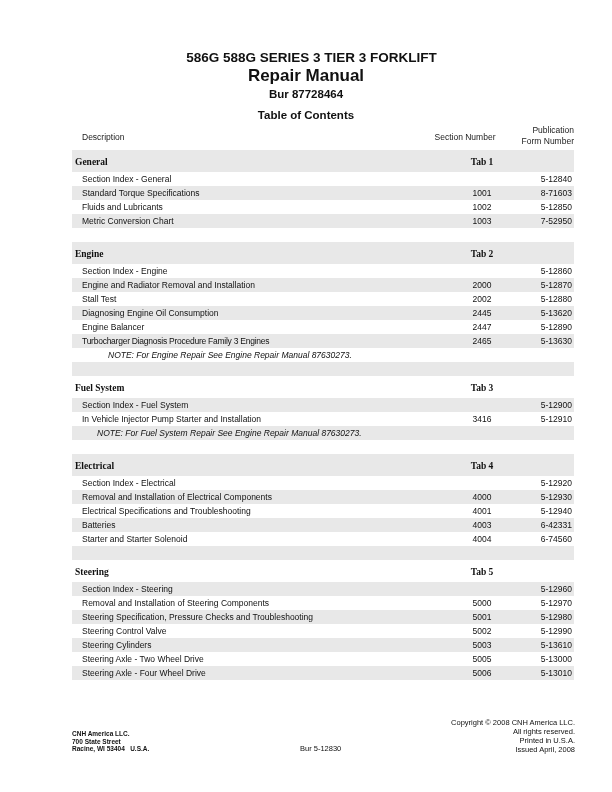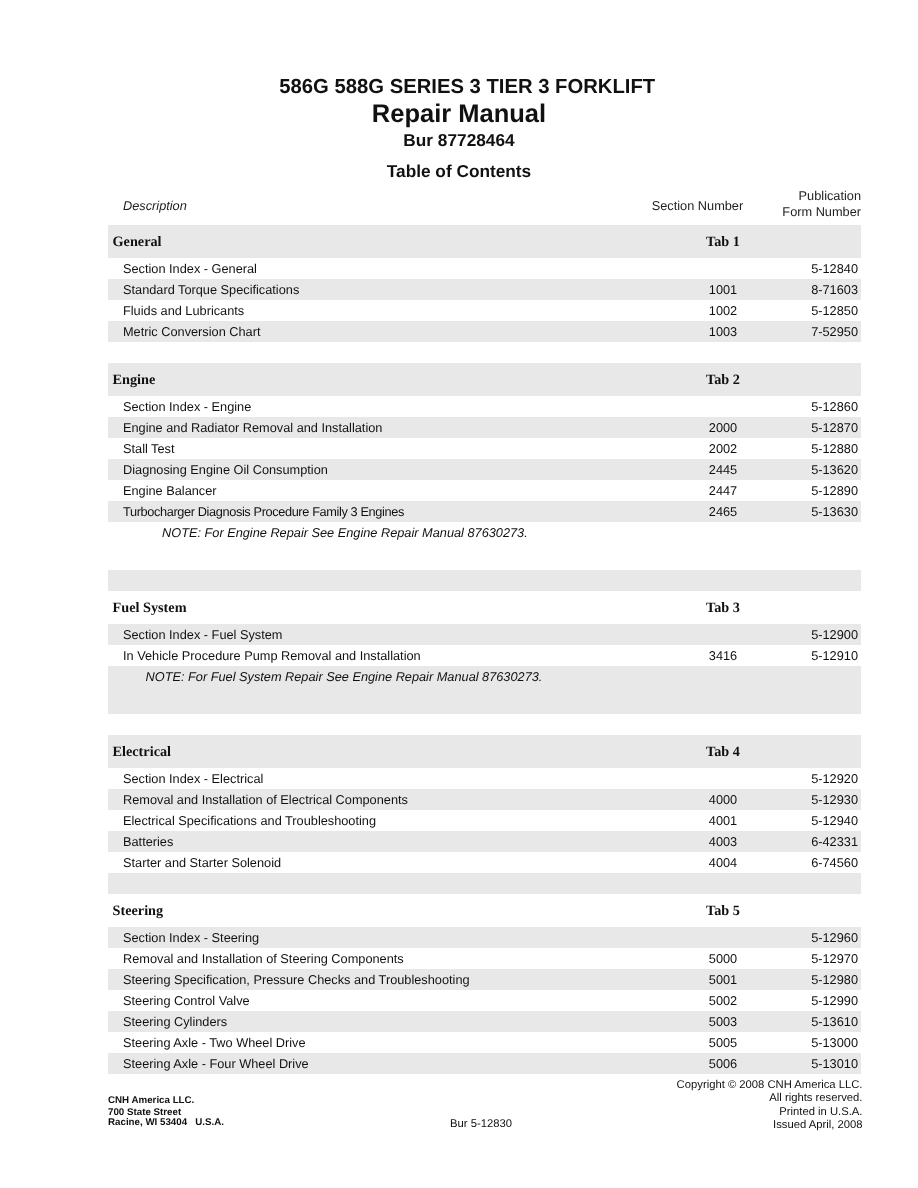--- a/index.html
+++ b/index.html
@@ -4,36 +4,36 @@
 <style>
   html, body { margin: 0; padding: 0; background: #ffffff; }
   body { width: 612px; height: 792px; position: relative; font-family: "Liberation Sans", sans-serif; color: #111; overflow: hidden; }
   .title-block { position: absolute; top: 49px; left: 0; width: 612px; text-align: center; }
   .t1 { font-weight: bold; font-size: 13.5px; line-height: 17px; padding-left: 11px; }
   .t2 { font-weight: bold; font-size: 17px; line-height: 17px; margin-top: 1px; }
   .t3 { font-weight: bold; font-size: 11.5px; line-height: 15px; margin-top: 3px; }
   .t4 { font-weight: bold; font-size: 11.5px; line-height: 15px; margin-top: 6px; }
 
   .col-head { position: absolute; top: 124px; left: 72px; width: 502px; height: 26px; font-size: 8.5px; color: #222; }
-  .col-head .desc { position: absolute; left: 10px; top: 8px; font-style: italic; }
+  .col-head .desc { position: absolute; left: 10px; top: 8px; }
   .col-head .sec { position: absolute; left: 356px; top: 8px; width: 74px; text-align: center; }
   .col-head .pub { position: absolute; right: 0; top: 1px; text-align: right; line-height: 11px; }
 
   .toc { position: absolute; top: 150px; left: 72px; width: 502px; }
   .row { position: relative; height: 14px; font-size: 8.5px; line-height: 14px; }
   .row.gray { background: #e8e8e8; }
   .row .d { position: absolute; left: 10px; top: 0; white-space: nowrap; }
   .row .s { position: absolute; left: 390px; width: 40px; text-align: center; top: 0; }
   .row .p { position: absolute; right: 2px; top: 0; }
   .row.cond .d { letter-spacing: -0.25px; }
   .head-row { position: relative; height: 22px; font-size: 9.5px; font-weight: bold; line-height: 22px; font-family: Liberation Serif, serif; }
   .head-row.gray { background: #e8e8e8; }
   .head-row .d { position: absolute; left: 3px; top: 1px; }
   .head-row .s { position: absolute; left: 390px; width: 40px; text-align: center; top: 1px; }
-  .note-row { position: relative; height: 32px; font-size: 8.5px; line-height: 14px; font-style: italic; }
+  .note-row { position: relative; height: 14px; font-size: 8.5px; line-height: 14px; font-style: italic; }
   .note-row.gray { background: #e8e8e8; }
   .note-row .d { position: absolute; left: 36px; top: 0; white-space: nowrap; }
   .note-row.fuel .d { left: 25px; }
   .spacer { height: 14px; }
   .spacer.gray { background: #e8e8e8; }
   .gap { height: 14px; }
 
   .footer-left { position: absolute; left: 72px; top: 730px; font-size: 6.5px; font-weight: bold; line-height: 7.5px; }
   .footer-center { position: absolute; left: 300px; top: 744px; font-size: 7.5px; text-align: center; }
   .footer-right { position: absolute; right: 37px; top: 718px; font-size: 7.5px; text-align: right; line-height: 9px; }
@@ -127,21 +127,21 @@
   <div class="head-row">
     <span class="d">Fuel System</span>
     <span class="s">Tab 3</span>
   </div>
   <div class="row gray">
       <span class="d">Section Index - Fuel System</span>
       <span class="s"></span>
       <span class="p">5-12900</span>
     </div>
   <div class="row">
-      <span class="d">In Vehicle Procedure Pump Removal and Installation</span>
+      <span class="d">In Vehicle Injector Pump Starter and Installation</span>
       <span class="s">3416</span>
       <span class="p">5-12910</span>
     </div>
   <div class="note-row gray fuel">
       <span class="d">NOTE: For Fuel System Repair See Engine Repair Manual 87630273.</span>
     </div>
   <div class="gap"></div>
 
   <div class="head-row gray">
     <span class="d">Electrical</span>

